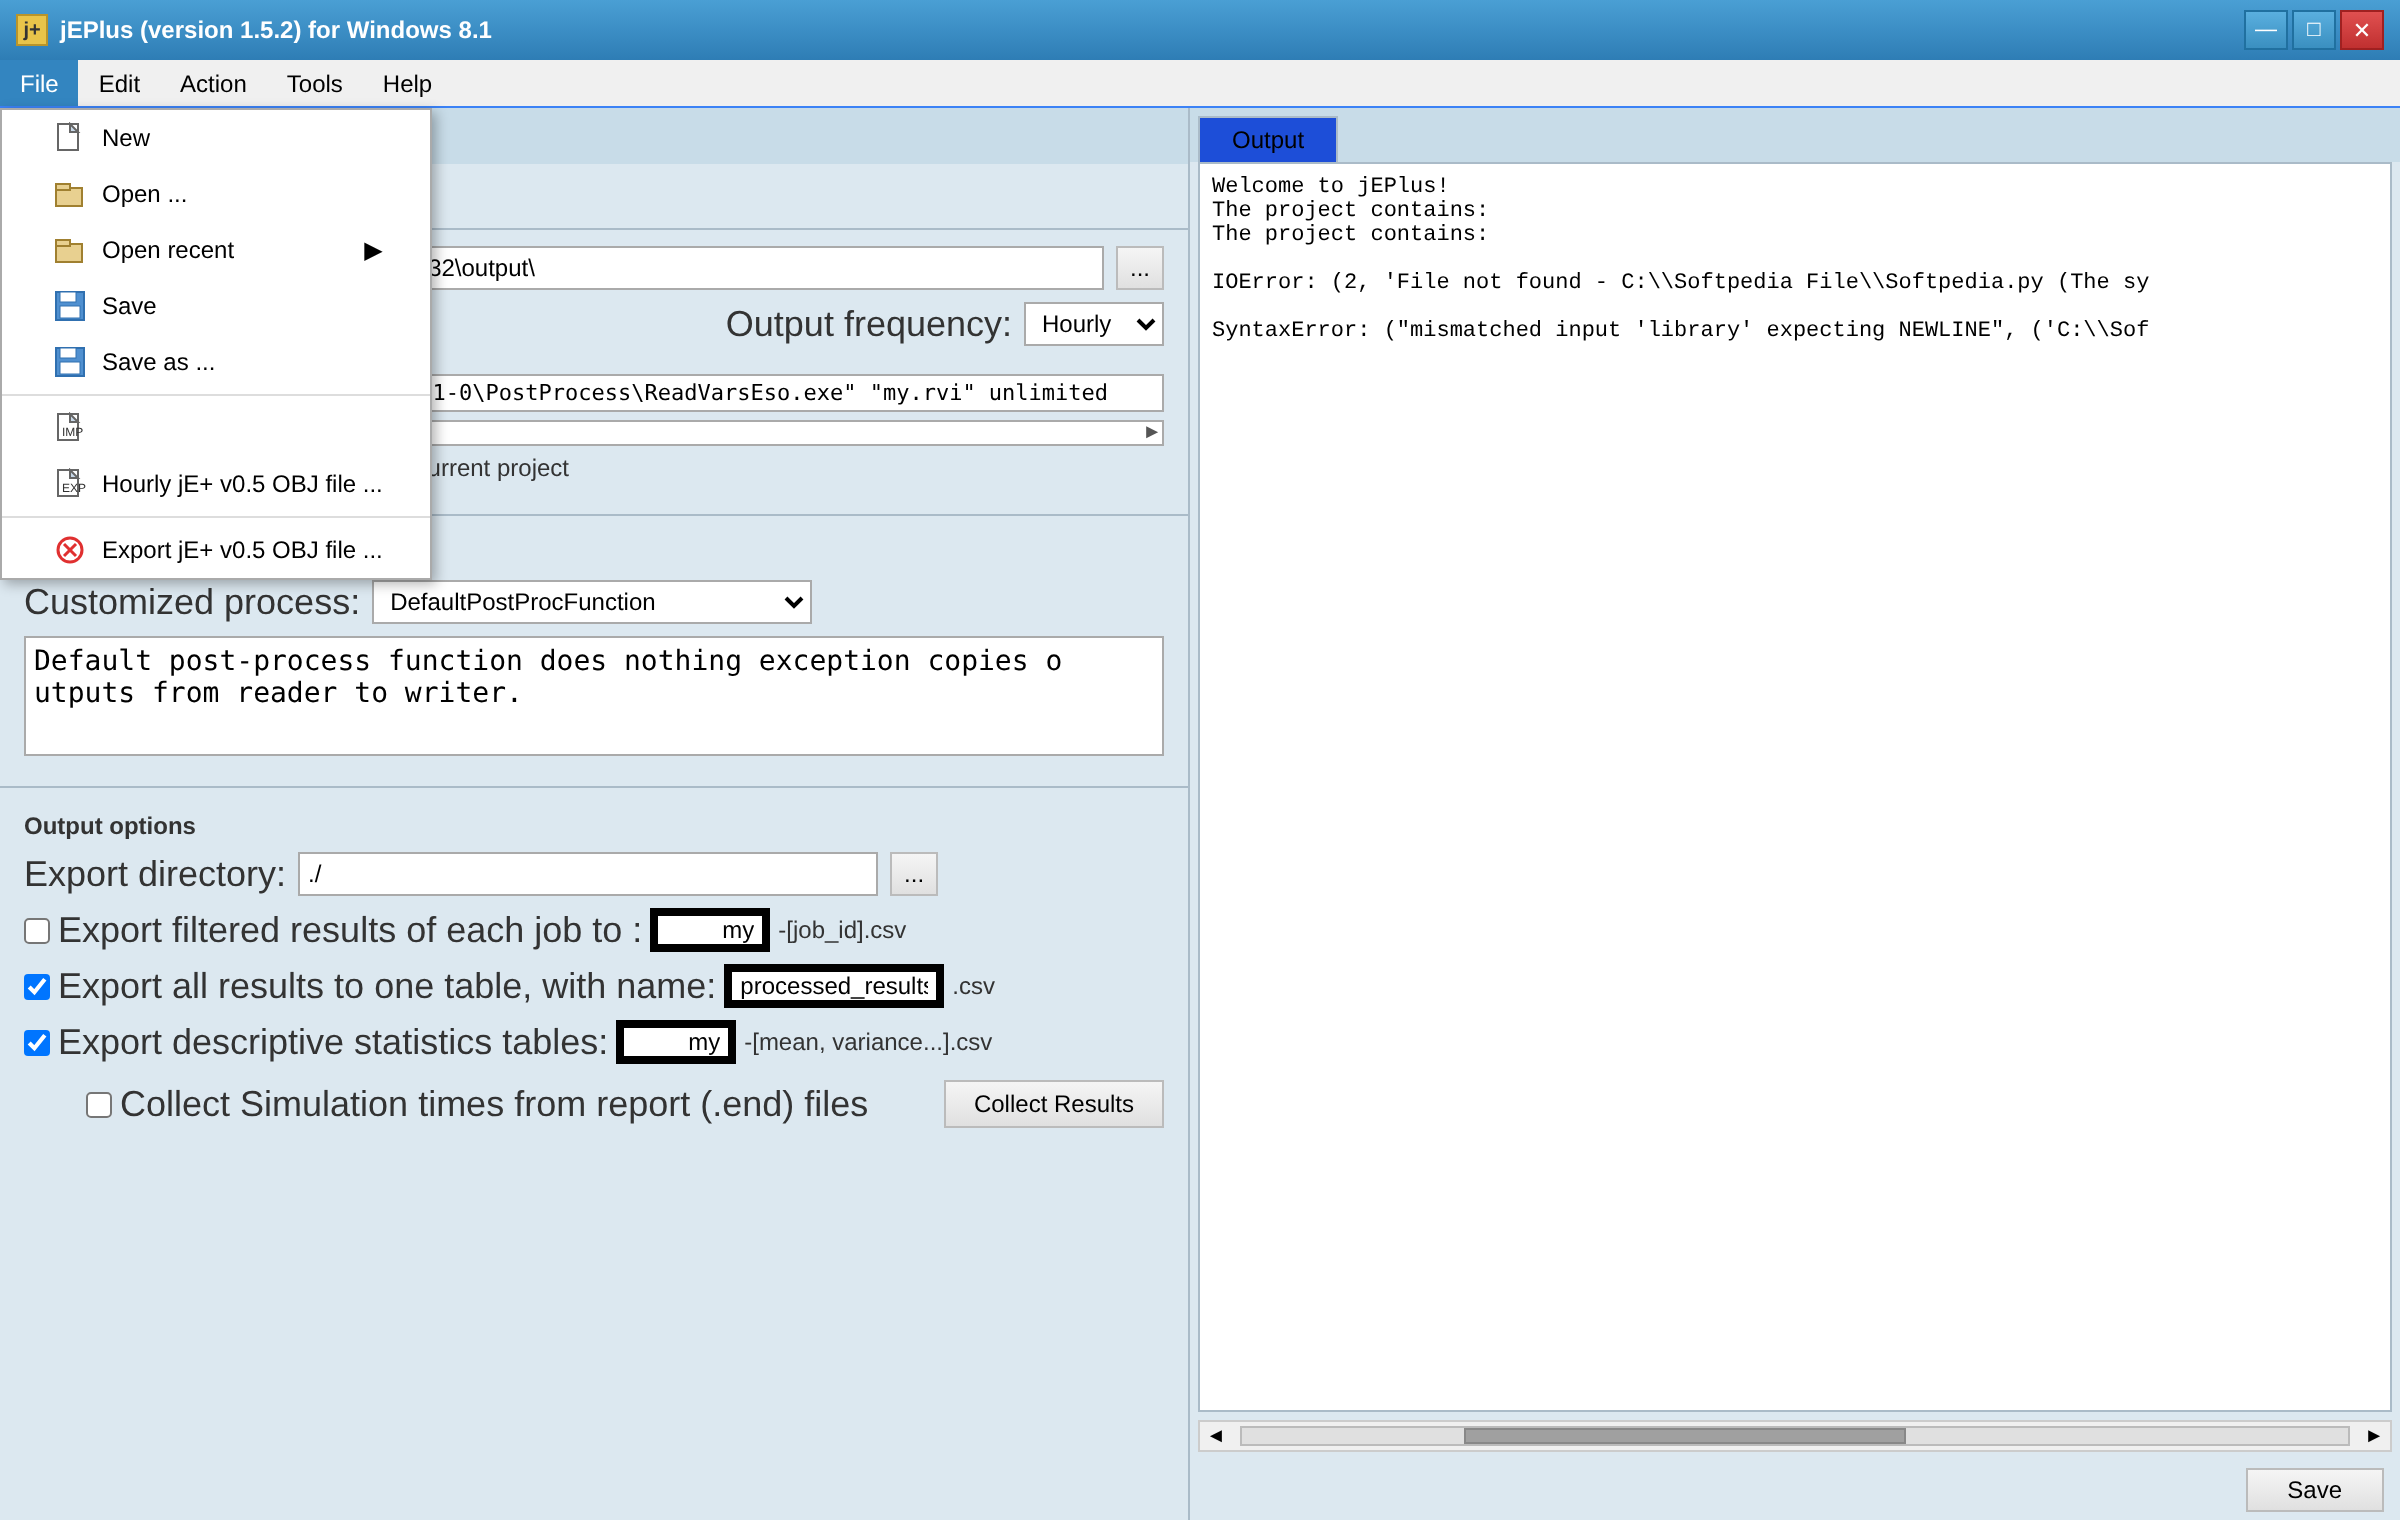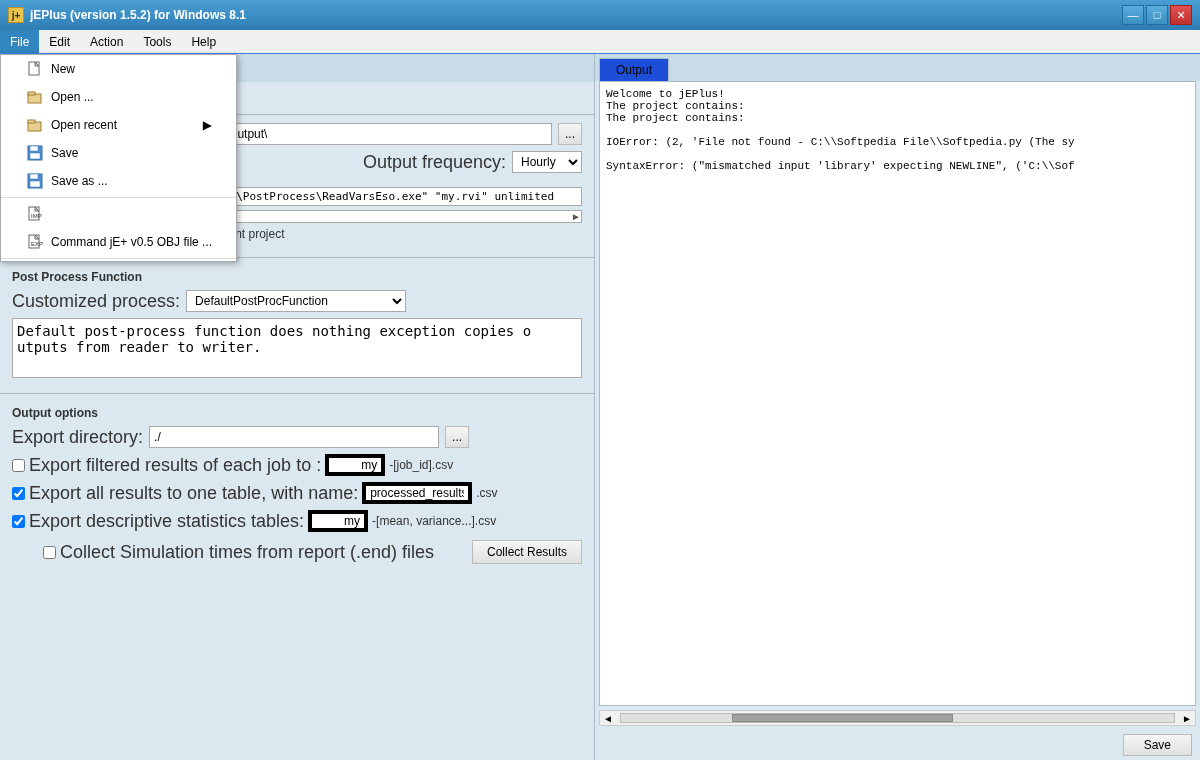--- a/index.html
+++ b/index.html
@@ -444,23 +444,33 @@
     <span></span>
   </div>
   <div class="dropdown-item">
     <div class="icon-box">
       <svg width="16" height="16" viewBox="0 0 16 16">
           <rect x="2" y="1" width="10" height="13" fill="white" stroke="#666" stroke-width="1"></rect>
           <polygon points="8,1 12,5 8,5" fill="#c8d8e8" stroke="#666" stroke-width="1"></polygon>
           <text x="4" y="12" font-size="6" fill="#333">EXP</text>
         </svg>
     </div>
-    <span>Command jE+ v0.5 OBJ file ...</span>
+    <span>Hourly jE+ v0.5 OBJ file ...</span>
   </div>
   <div class="dropdown-separator"></div>
+  <div class="dropdown-item">
+    <div class="icon-box">
+      <svg width="16" height="16" viewBox="0 0 16 16">
+          <circle cx="8" cy="8" r="6" fill="none" stroke="#e03030" stroke-width="1.5"></circle>
+          <line x1="5" y1="5" x2="11" y2="11" stroke="#e03030" stroke-width="1.5"></line>
+          <line x1="11" y1="5" x2="5" y2="11" stroke="#e03030" stroke-width="1.5"></line>
+        </svg>
+    </div>
+    <span>Export jE+ v0.5 OBJ file ...</span>
+  </div>
 </div>
 
 <div class="main-area">
 
   <div class="left-panel">
 
     <div class="tab-bar">
       <div class="tab active">
         <span>n ReadVars</span>
       </div>

